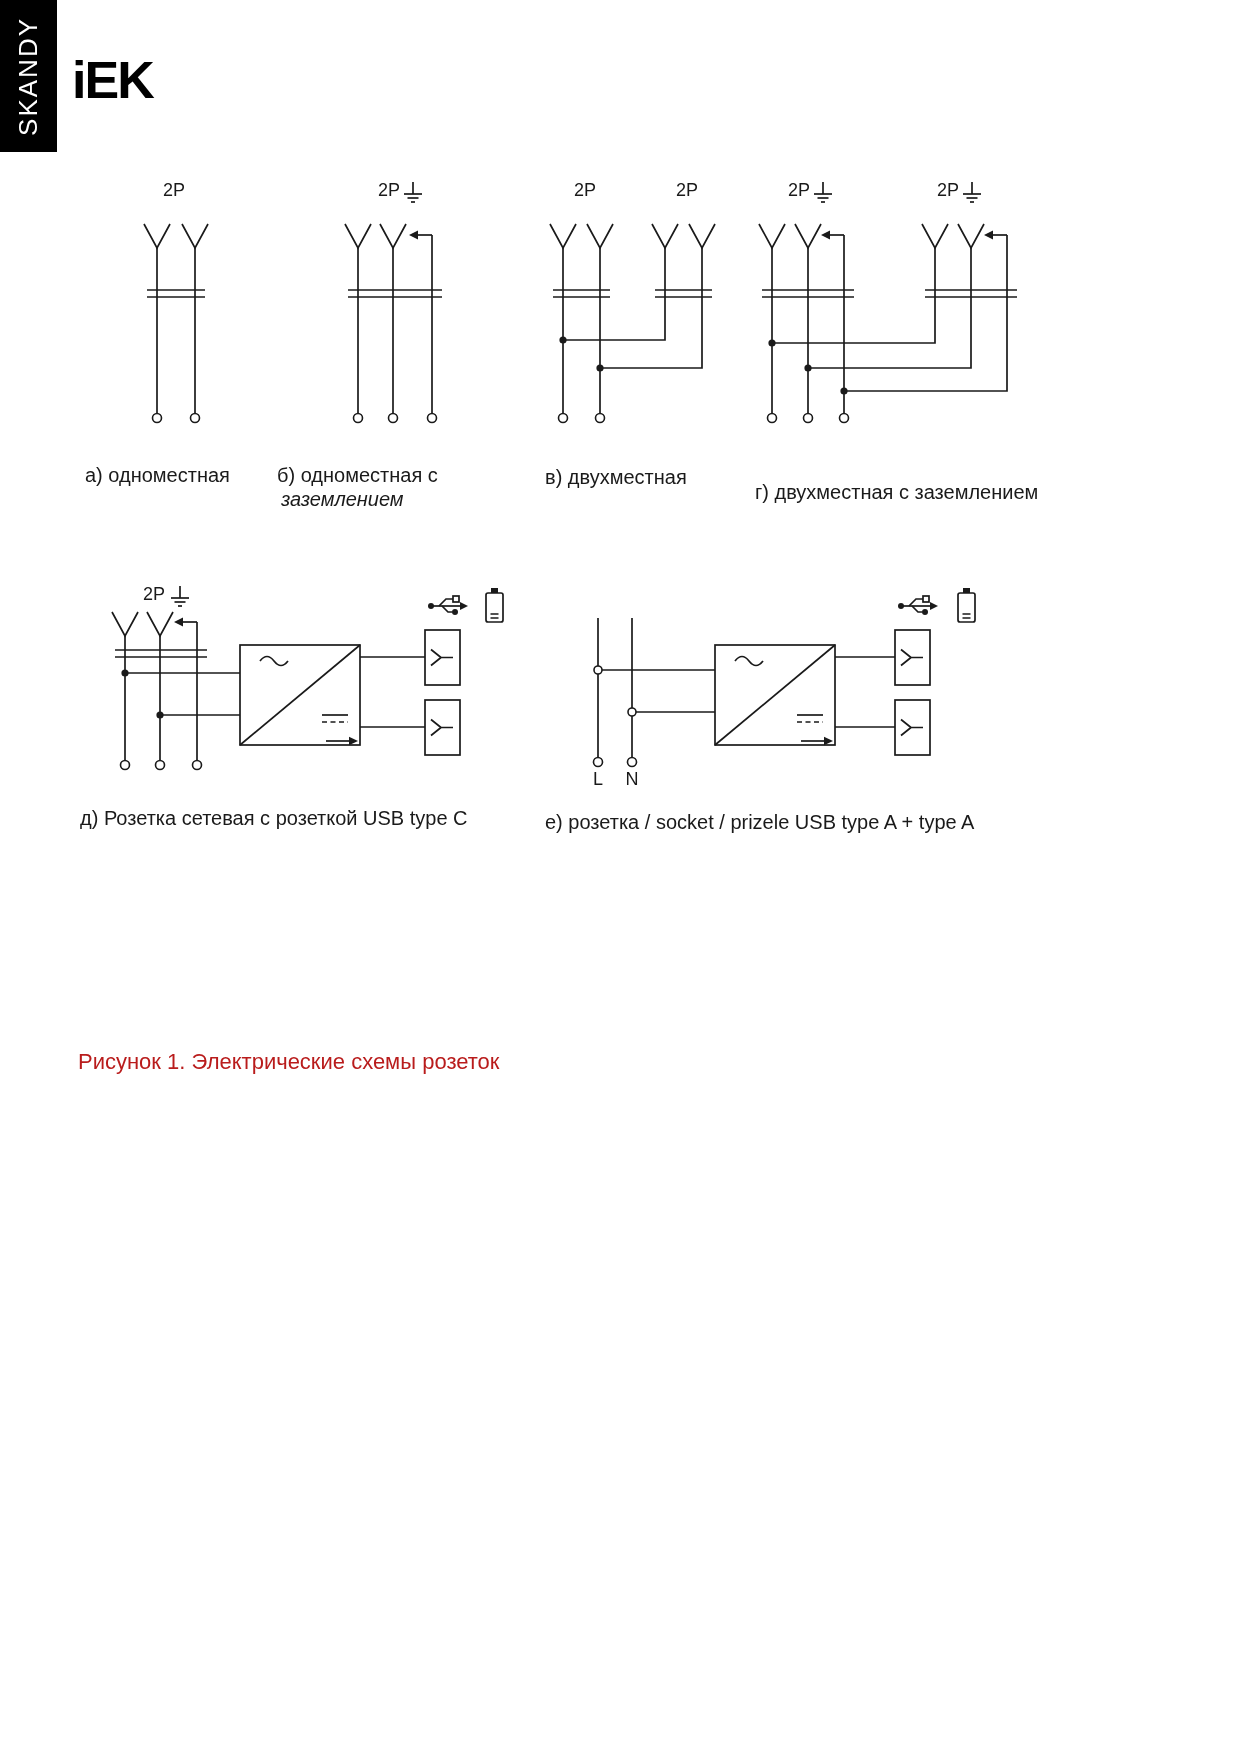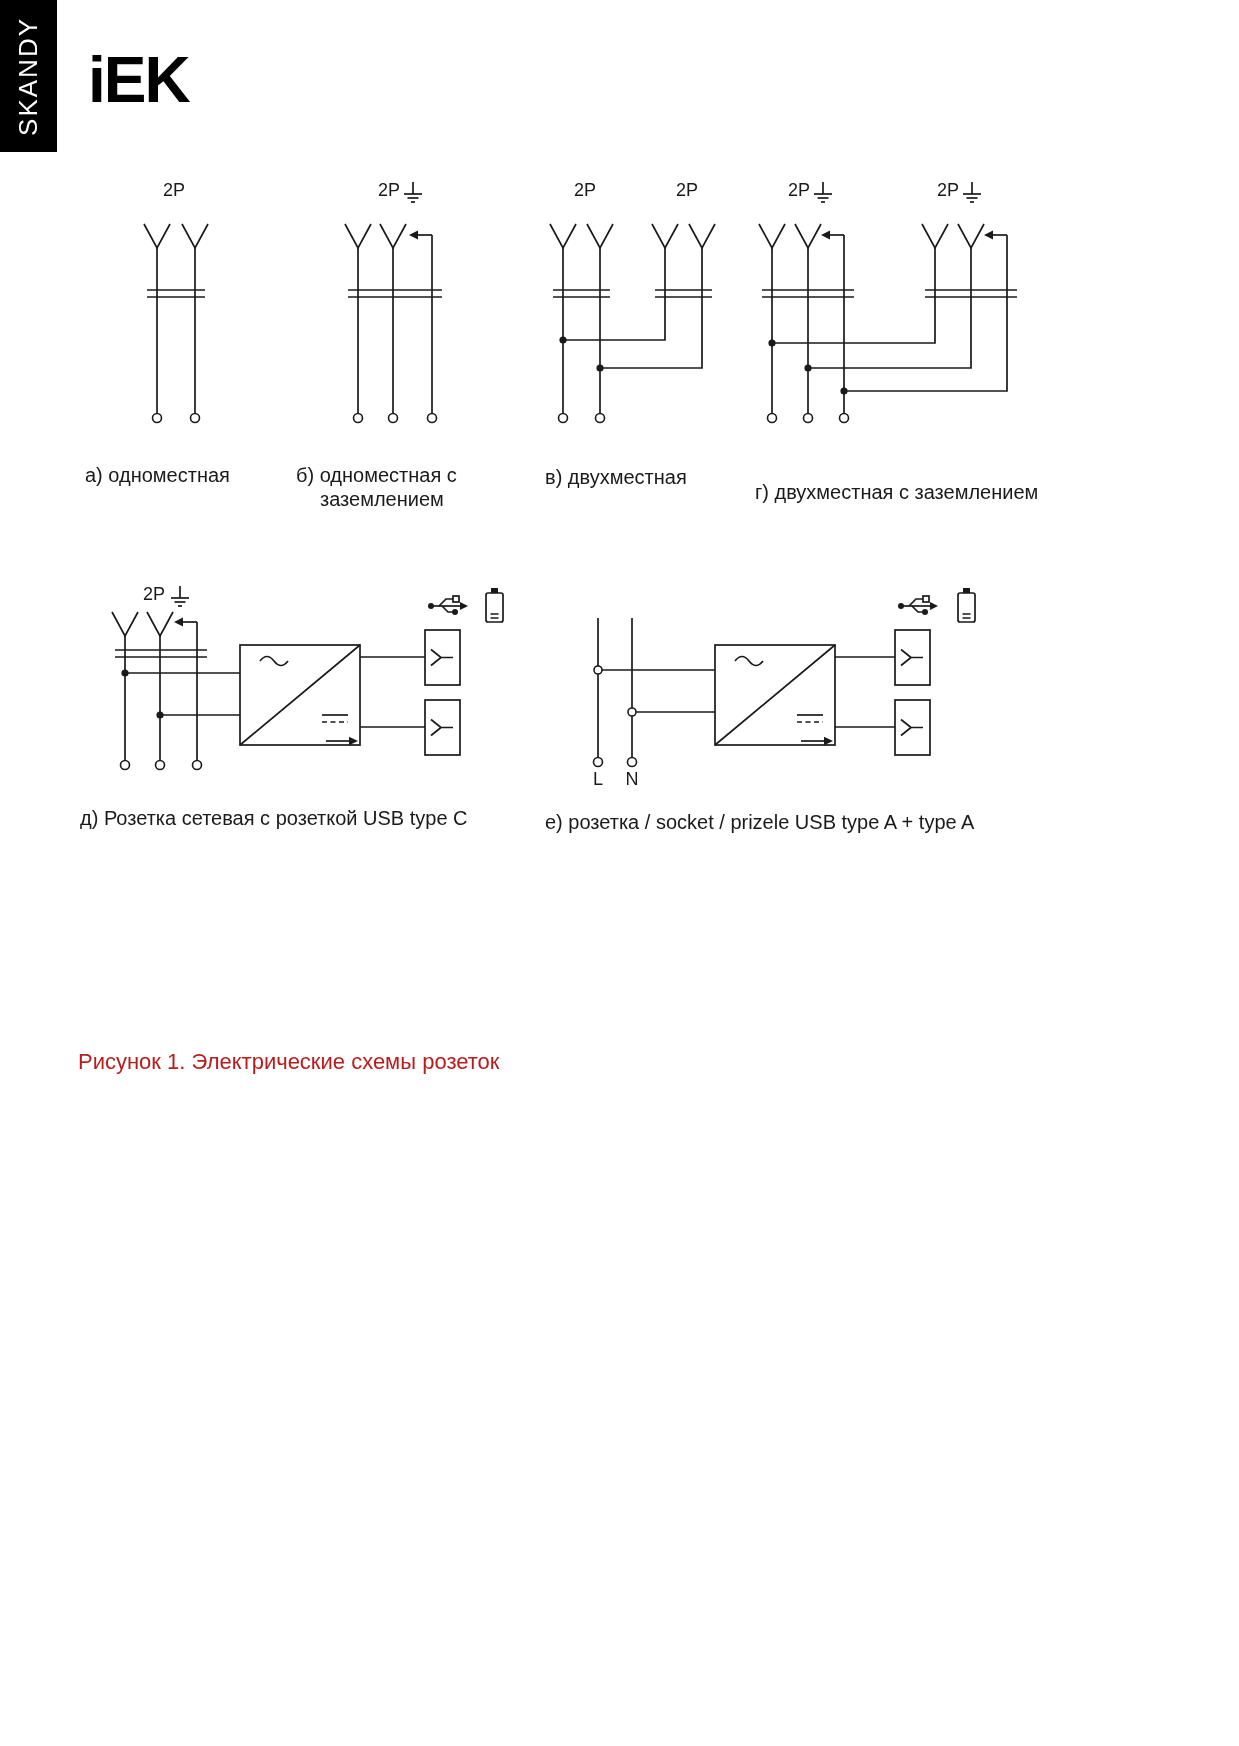--- a/index.html
+++ b/index.html
@@ -10,21 +10,21 @@
   }
   .brand-bar {
     position:absolute; left:0; top:0; width:57px; height:152px; background:#000;
     display:flex; align-items:center; justify-content:center;
   }
   .brand-bar span {
     color:#fff; font-size:26px; letter-spacing:2px;
     writing-mode:vertical-rl; transform:rotate(180deg);
   }
   .logo {
-    position:absolute; left:88px; top:50px; font-size:64px; line-height:60px;
+    position:absolute; left:72px; top:50px; font-size:52px; line-height:60px;
     font-weight:bold; letter-spacing:-2px; color:#000;
   }
   .diag { position:absolute; }
   .cap { position:absolute; font-size:20px; line-height:24px; color:#1a1a1a; white-space:nowrap; }
   .figcap { position:absolute; left:78px; top:1049px; font-size:22px; color:#b91c1c; }
   
   .ln  { stroke:#1a1a1a; stroke-width:1.7; fill:none; }
   .fill{ fill:#1a1a1a; stroke:none; }
   .oc  { fill:#ffffff; stroke:#1a1a1a; stroke-width:1.6; }
   .fdot{ fill:#1a1a1a; stroke:none; }
@@ -266,23 +266,23 @@
         <path class="ln" d="M260 149 H320"></path>
     </g>
     <use href="#sym-outlet" x="320" y="52"></use>
     <use href="#sym-outlet" x="320" y="122"></use>
     <use href="#sym-usb" x="323" y="28"></use>
     <use href="#sym-battery" x="383" y="10"></use>
   </svg>
 
   <div class="cap" style="left:85px; top:463px;">а) одноместная</div>
 
-  <div class="cap" style="left:296px; top:463px;">
+  <div class="cap" style="left:277px; top:463px;">
     <div>б) одноместная с</div>
-    <div style="margin-left:24px;">заземлением</div>
+    <div style="margin-left:4px;font-style:italic;">заземлением</div>
   </div>
 
   <div class="cap" style="left:545px; top:465px;">в) двухместная</div>
 
   <div class="cap" style="left:755px; top:480px;">г) двухместная с заземлением</div>
 
   <div class="cap" style="left:545px; top:810px;">е) розетка / socket / prizele USB type A + type A</div>
 
   <div class="cap" style="left:80px; top:806px;">д) Розетка сетевая с розеткой USB type C</div>
 

